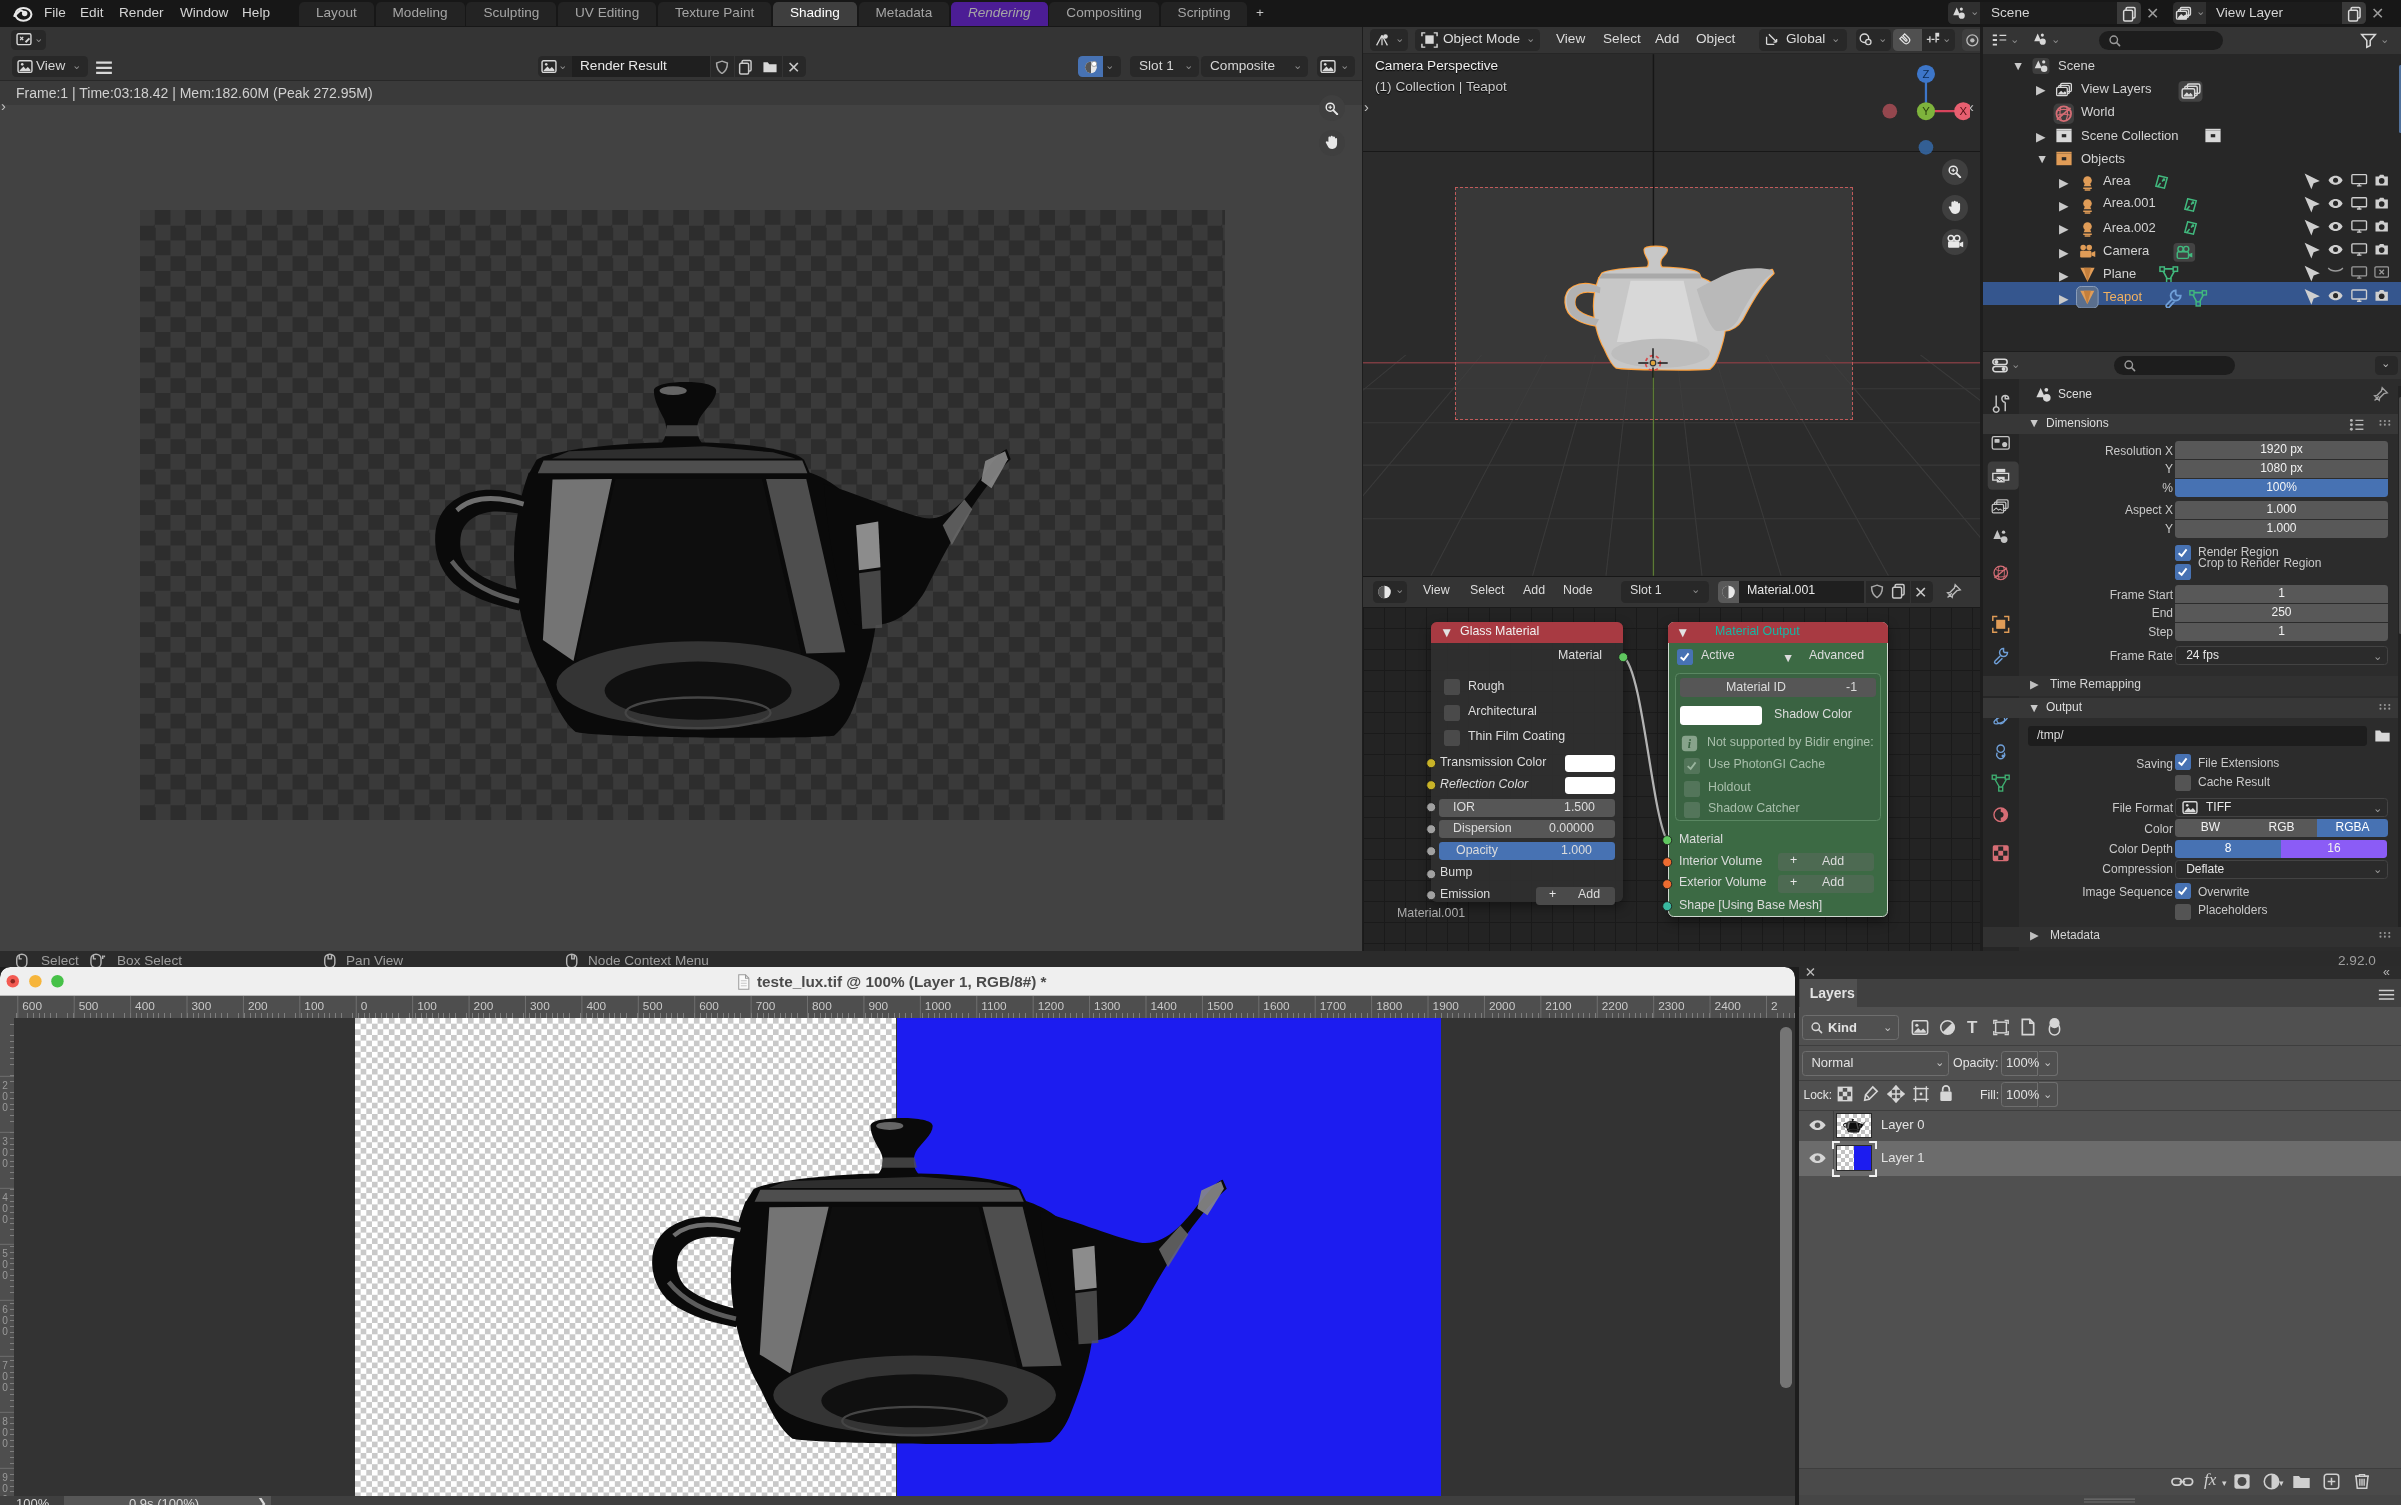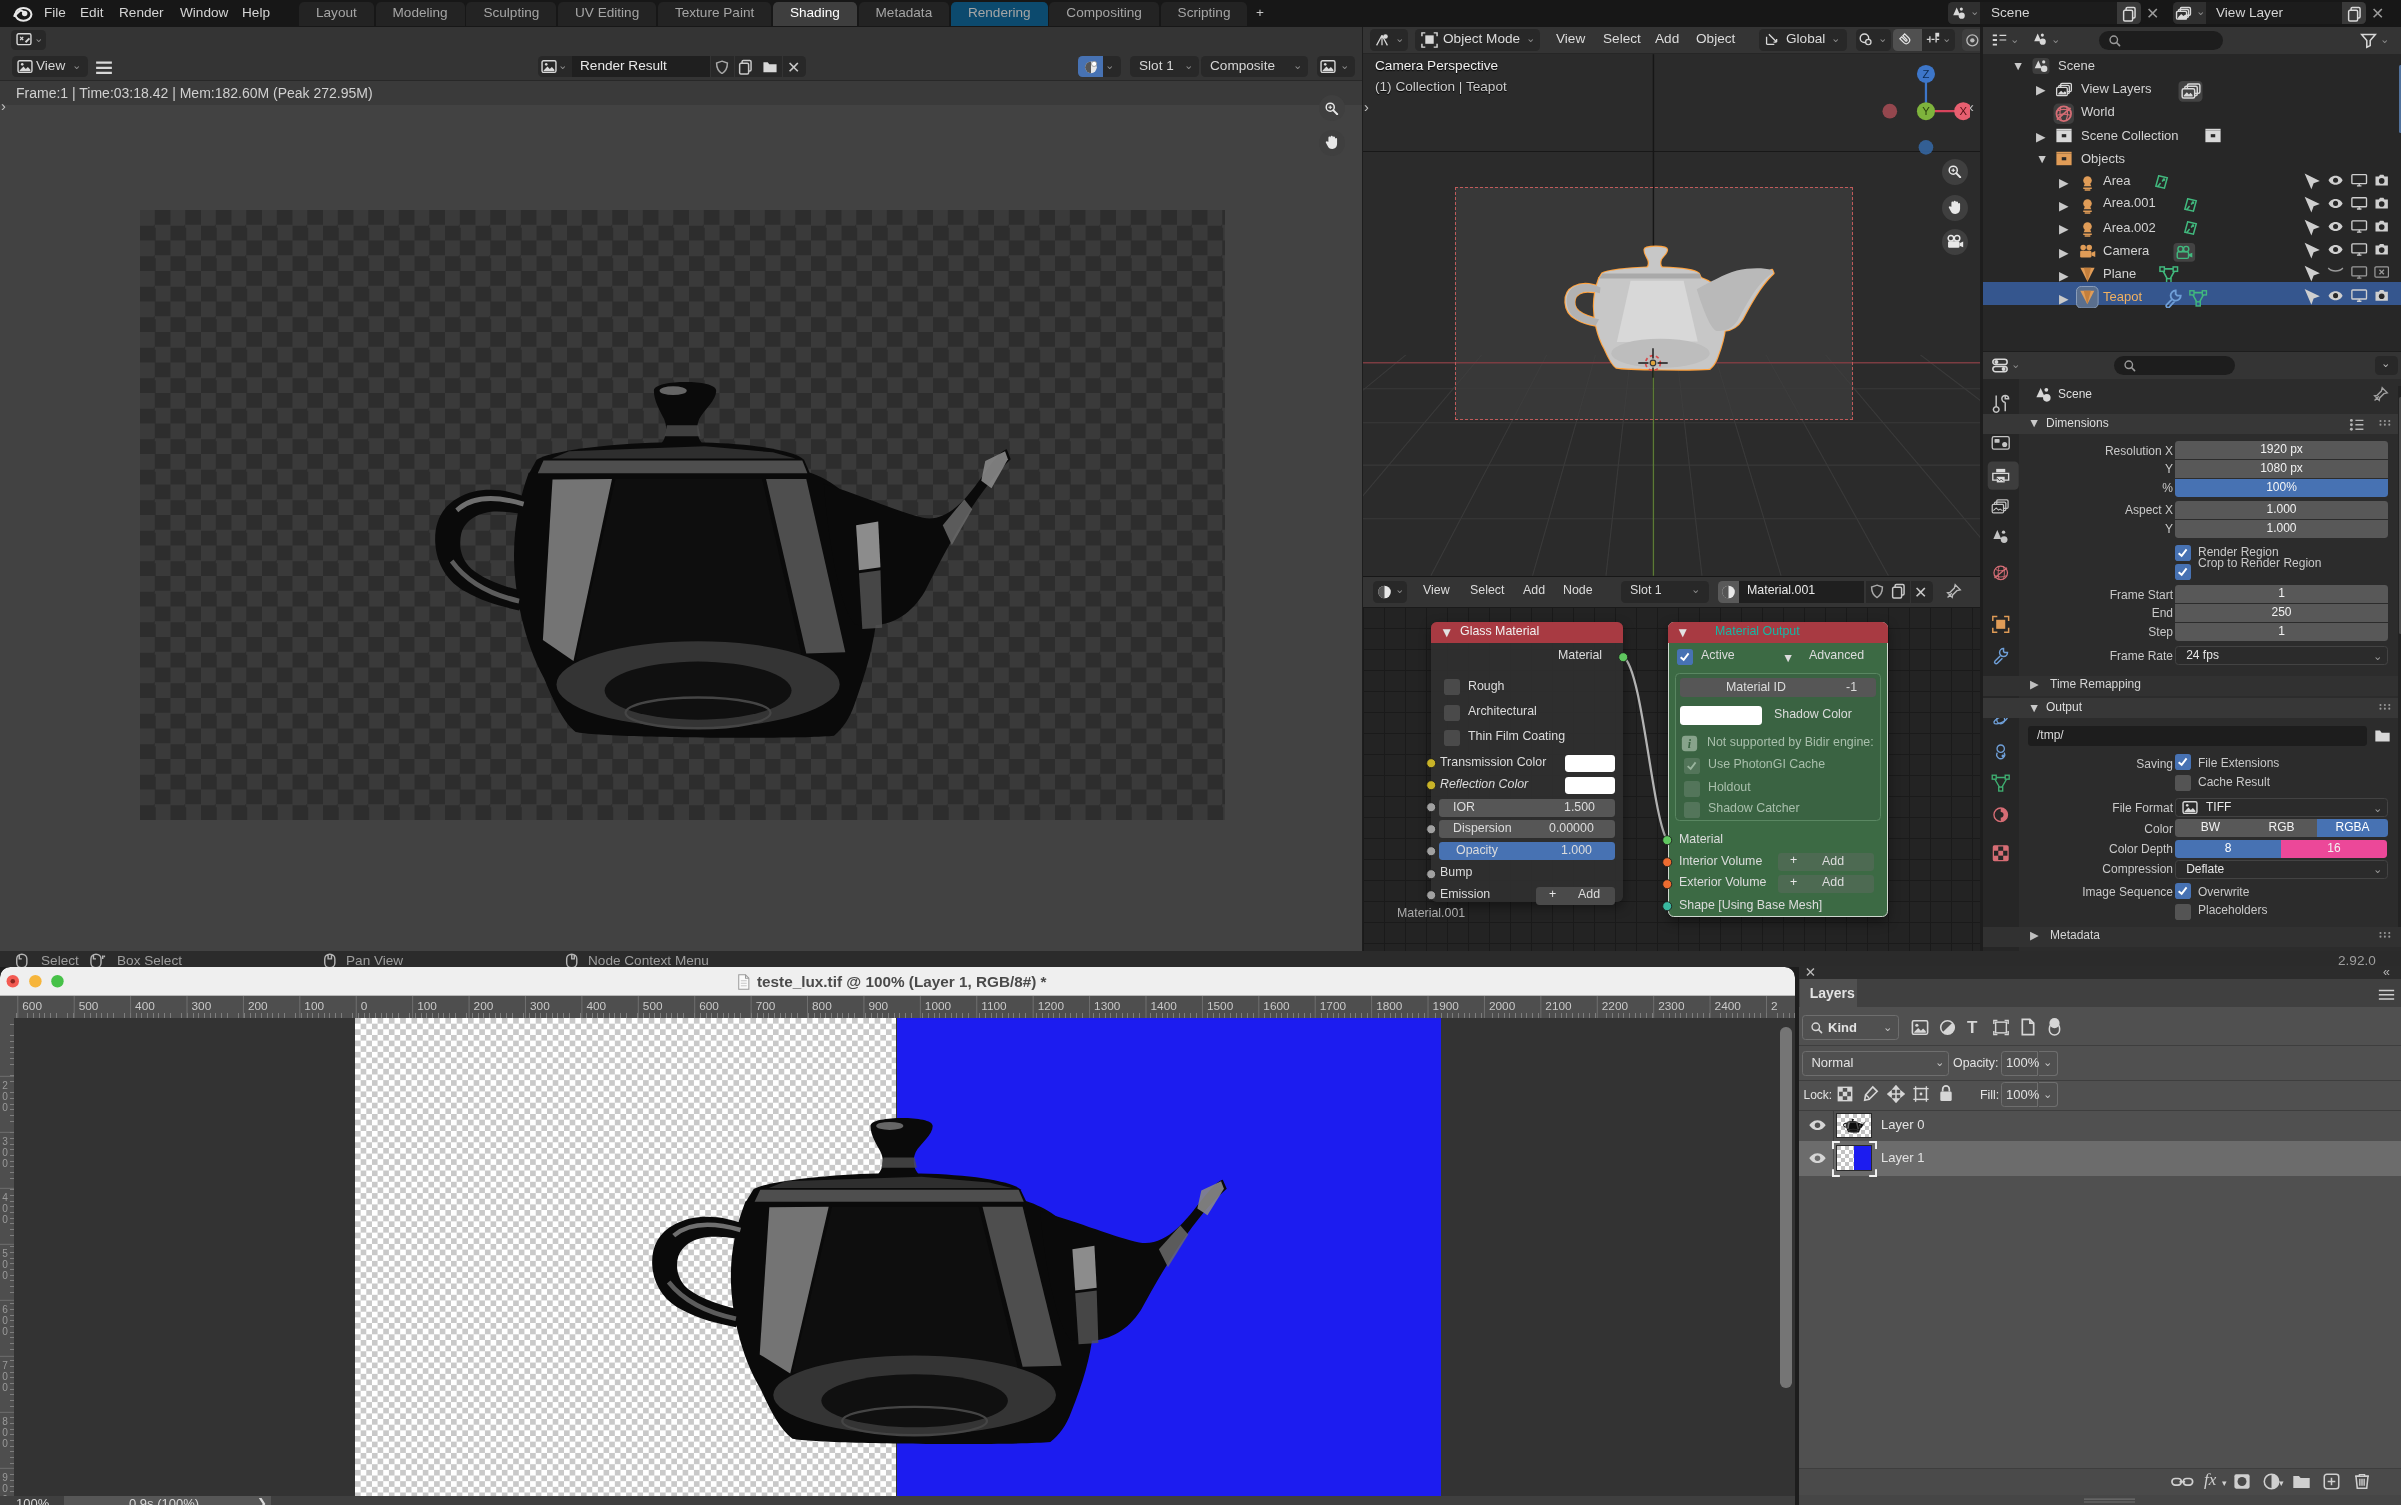--- a/index.html
+++ b/index.html
@@ -28,21 +28,21 @@
     <span class="abs" style="left:242px;top:4.5px;">Help</span>
 
     <div class="abs" style="left:299px;top:2.3px;height:24px;display:flex;color:#a5a5a5;">
       <div style="background:#232323;border-radius:5.1px 5.1px 0 0;padding:2.3px 17px 0 17px;margin-right:1.7px;">Layout</div>
       <div style="background:#232323;border-radius:5.1px 5.1px 0 0;padding:2.3px 17px 0 17px;margin-right:1.7px;">Modeling</div>
       <div style="background:#232323;border-radius:5.1px 5.1px 0 0;padding:2.3px 17px 0 17px;margin-right:1.7px;">Sculpting</div>
       <div style="background:#232323;border-radius:5.1px 5.1px 0 0;padding:2.3px 17px 0 17px;margin-right:1.7px;">UV Editing</div>
       <div style="background:#232323;border-radius:5.1px 5.1px 0 0;padding:2.3px 17px 0 17px;margin-right:1.7px;">Texture Paint</div>
       <div style="background:#3e3e3e;border-radius:5.1px 5.1px 0 0;padding:2.3px 17px 0 17px;margin-right:1.7px;color:#ffffff;">Shading</div>
       <div style="background:#232323;border-radius:5.1px 5.1px 0 0;padding:2.3px 17px 0 17px;margin-right:1.7px;">Metadata</div>
-      <div style="background:#0c4a6e;border-radius:5.1px 5.1px 0 0;padding:2.3px 17px 0 17px;margin-right:1.7px;">Rendering</div>
+      <div style="background:#4c1d95;border-radius:5.1px 5.1px 0 0;padding:2.3px 17px 0 17px;margin-right:1.7px;font-style:italic;">Rendering</div>
       <div style="background:#232323;border-radius:5.1px 5.1px 0 0;padding:2.3px 17px 0 17px;margin-right:1.7px;">Compositing</div>
       <div style="background:#232323;border-radius:5.1px 5.1px 0 0;padding:2.3px 17px 0 17px;margin-right:1.7px;">Scripting</div>
       <div style="padding:2.3px 6.8px 0 6.8px;color:#c8c8c8;">+</div>
     </div>
 
     <div class="abs" style="left:1948px;top:2.3px;width:193px;height:21.5px;background:#1c1c1c;border-radius:4.5px;"></div>
     <div class="abs" style="left:1948px;top:2.3px;width:32px;height:21.5px;background:#2f2f2f;border-radius:4.5px 0 0 4.5px;"></div>
     <svg class="abs" style="left:1951px;top:6.2px" width="16" height="14.7" viewBox="0 0 20 19">
       <path d="M7 2 L11.5 12 L2.5 12 Z" fill="#d8d8d8"></path>
       <circle cx="13.5" cy="12.5" r="4" fill="#d8d8d8"></circle>
@@ -902,21 +902,21 @@
         <path d="M3 13.5 L8 8.5 L11 11.5 L13.7 9 L17 12.5 L17 14.5 L3 14.5 Z" fill="#d8d8d8"></path>
       </svg>
     <span class="abs" style="left:223px;top:448px;color:#e8e8e8;">TIFF</span>
     <span class="abs" style="left:390px;top:450px;color:#9f9f9f;font-size:11.3px;">⌄</span>
     <span class="abs" style="right:229px;top:470px;">Color</span>
     <div class="abs" style="left:192px;top:467px;width:71px;height:18px;background:#585858;border-radius:3.4px 0 0 3.4px;color:#f2f2f2;text-align:center;padding-top:1.1px;">BW</div>
     <div class="abs" style="left:263px;top:467px;width:71px;height:18px;background:#585858;color:#f2f2f2;text-align:center;padding-top:1.1px;">RGB</div>
     <div class="abs" style="left:334px;top:467px;width:71px;height:18px;background:#4772b3;border-radius:0 3.4px 3.4px 0;color:#ffffff;text-align:center;padding-top:1.1px;">RGBA</div>
     <span class="abs" style="right:229px;top:490px;">Color Depth</span>
     <div class="abs" style="left:192px;top:488px;width:106px;height:18px;background:#4772b3;border-radius:3.4px 0 0 3.4px;color:#ffffff;text-align:center;padding-top:1.1px;">8</div>
-    <div class="abs" style="left:298px;top:488px;width:106px;height:18px;background:#ec4899;color:#f2f2f2;text-align:center;padding-top:1.1px;border-radius:0 3.4px 3.4px 0;">16</div>
+    <div class="abs" style="left:298px;top:488px;width:106px;height:18px;background:#8b5cf6;color:#f2f2f2;text-align:center;padding-top:1.1px;border-radius:0 3.4px 3.4px 0;">16</div>
     <span class="abs" style="right:229px;top:510px;">Compression</span>
     <div class="abs" style="left:192px;top:508px;width:213px;height:18.6px;background:#2b2b2b;border:0.6px solid #434343;border-radius:3.4px;color:#e8e8e8;padding:1.1px 0 0 10.2px;">Deflate</div>
     <span class="abs" style="left:390px;top:511px;color:#9f9f9f;font-size:11.3px;">⌄</span>
     <span class="abs" style="right:229px;top:533px;">Image Sequence</span>
     <div class="abs" style="left:192px;top:531px;width:16px;height:16px;background:#4772b3;border-radius:2.8px;"></div>
     <svg class="abs" style="left:193px;top:532px" width="13.6" height="13.6" viewBox="0 0 18 18">
         <path d="M3.5 9.5 L7.5 13 L14 4.5" stroke="#fff" stroke-width="2.6" fill="none"></path>
       </svg>
     <span class="abs" style="left:215px;top:533px;">Overwrite</span>
     <div class="abs" style="left:192px;top:552px;width:16px;height:16px;background:#545454;border-radius:2.8px;"></div>

